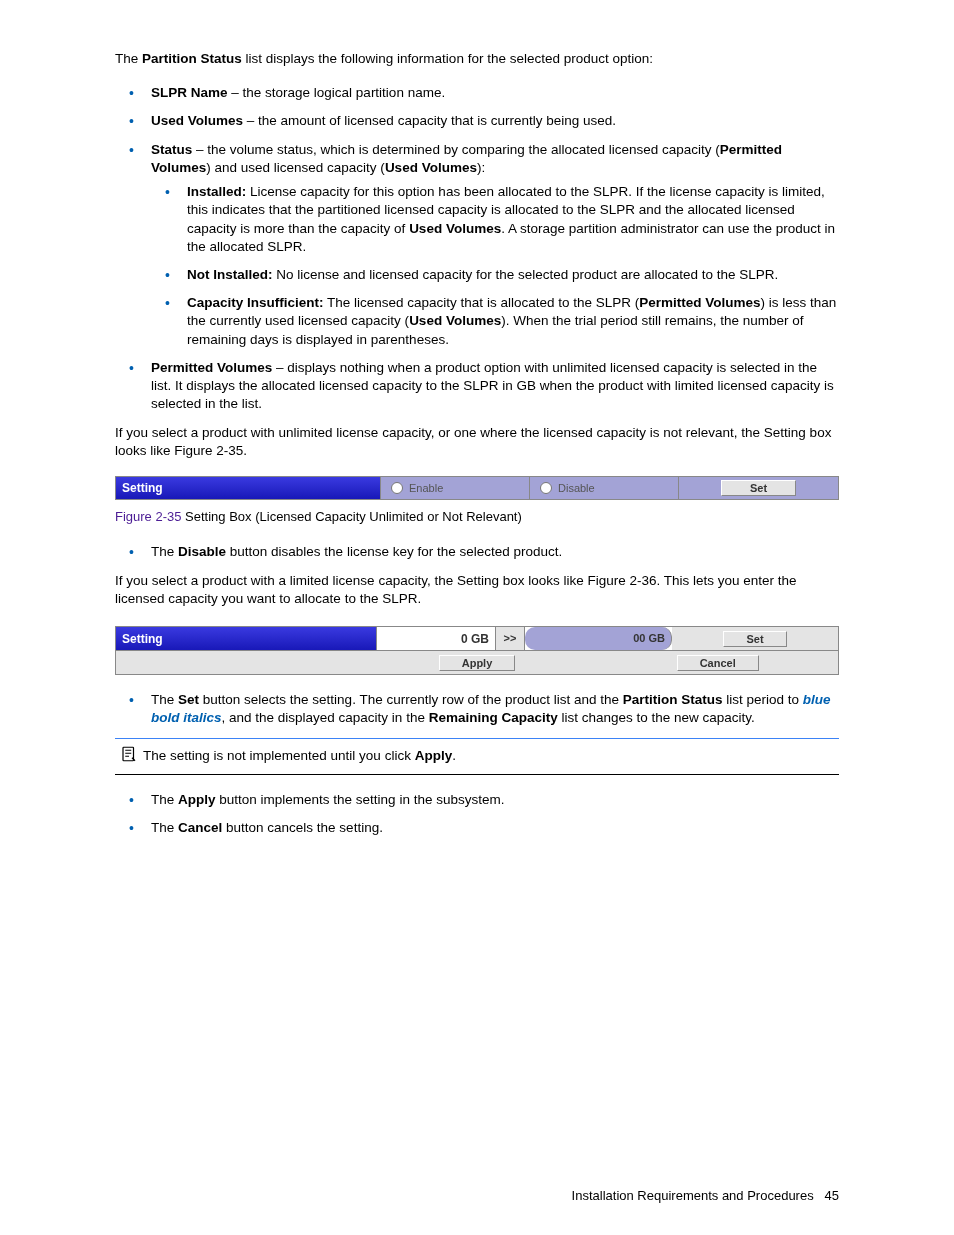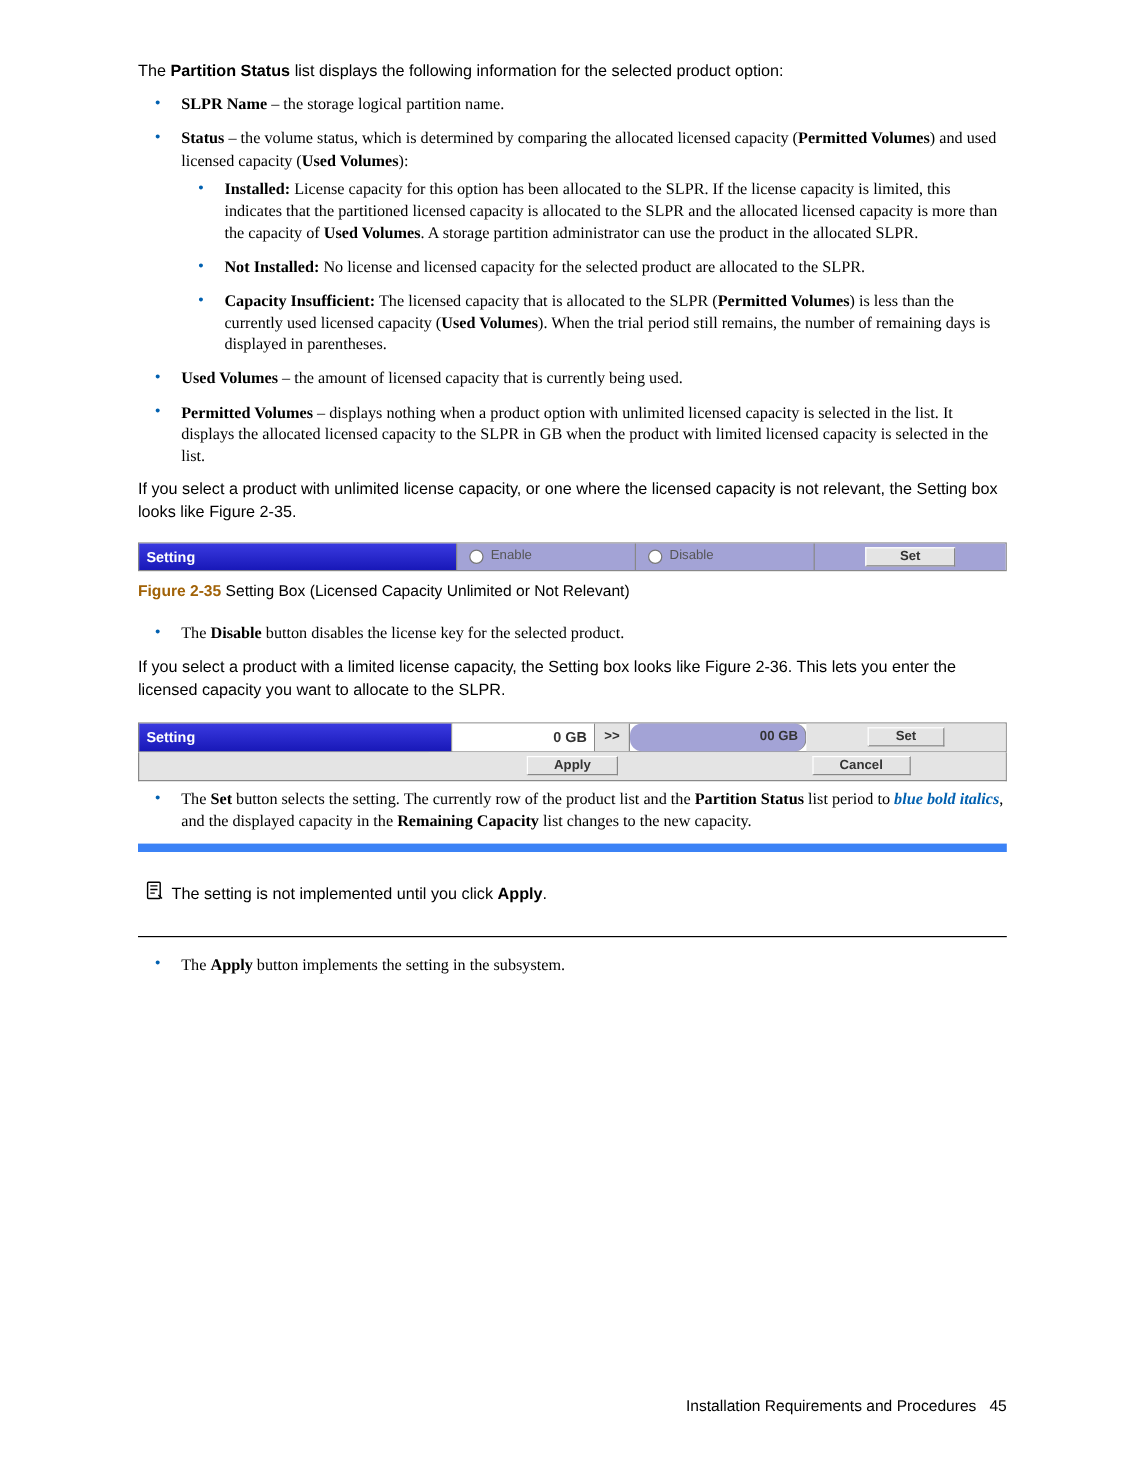--- a/index.html
+++ b/index.html
@@ -8,34 +8,34 @@
     color: #000;
     margin: 0;
     padding: 50px 115px 40px 115px;
     width: 954px;
     box-sizing: border-box;
     line-height: 1.35;
   }
   .content { max-width: 724px; }
   p { margin: 0 0 10px 0; }
   b { font-weight: bold; }
-  ul { list-style: none; padding: 0; margin: 0 0 8px 0; font-family: Liberation Serif, serif; }
+  ul { list-style: none; padding: 0; margin: 16px 0 8px 0; }
   ul.bullet-outer > li { position: relative; padding-left: 36px; margin-bottom: 10px; }
   ul.bullet-outer > li::before {
     content: "•"; position: absolute; left: 14px; top: 0; color: #0060b0; font-size: 14px;
   }
   ul.bullet-inner { margin-top: 6px; }
   ul.bullet-inner > li { position: relative; padding-left: 36px; margin-bottom: 10px; }
   ul.bullet-inner > li::before {
     content: "•"; position: absolute; left: 14px; top: 0; color: #0060b0; font-size: 14px;
   }
   .fig-caption { font-size: 13px; margin: 8px 0 18px 0; }
-  .fig-num { color: #a16207; font-weight: bold; }
+  .fig-num { color: #4c1d95; font-weight: normal; }
   .blue-bold-italic { color: #0060b0; font-weight: bold; font-style: italic; }
-  .note-row { display: flex; align-items: center; border-top: 7px solid #3b82f6; border-bottom: 1px solid #000; padding: 23px 0; margin: 6px 0 14px 0; }
+  .note-row { display: flex; align-items: center; border-top: 1px solid #3b82f6; border-bottom: 1px solid #000; padding: 6px 0; margin: 6px 0 14px 0; }
   .note-row .icon { width: 28px; text-align: center; }
   .note-row .icon svg { width: 18px; height: 18px; }
   .footer { text-align: right; font-size: 13px; margin-top: 350px; }
 
   .setbox1 { border: 1px solid #888; margin: 16px 0 6px 0; }
   .setbox1-row { display: flex; height: 22px; background: #a3a3d6; }
   .setbox1 .lbl {
     width: 258px; background: linear-gradient(#3a3ae0,#1818b8); color: #fff; font-weight: bold;
     font-size: 12px; display: flex; align-items: center; padding-left: 6px; border-right: 1px solid #888;
   }
@@ -81,39 +81,39 @@
 
 <div class="content">
 
 <p>
   <span>The </span><b>Partition Status</b><span> list displays the following information for the selected product option:</span>
 </p>
 
 <ul class="bullet-outer">
   <li>
     <b>SLPR Name</b><span> – the storage logical partition name.</span>
+  </li>
+  <li>
+    <b>Used Volumes</b><span> – the amount of licensed capacity that is currently being used.</span>
   </li>
   <li>
     <b>Status</b><span> – the volume status, which is determined by comparing the allocated licensed capacity (</span><b>Permitted Volumes</b><span>) and used licensed capacity (</span><b>Used Volumes</b><span>):</span>
     <ul class="bullet-inner">
       <li>
         <b>Installed:</b><span> License capacity for this option has been allocated to the SLPR. If the license capacity is limited, this indicates that the partitioned licensed capacity is allocated to the SLPR and the allocated licensed capacity is more than the capacity of </span><b>Used Volumes</b><span>. A storage partition administrator can use the product in the allocated SLPR.</span>
       </li>
       <li>
         <b>Not Installed:</b><span> No license and licensed capacity for the selected product are allocated to the SLPR.</span>
       </li>
       <li>
         <b>Capacity Insufficient:</b><span> The licensed capacity that is allocated to the SLPR (</span><b>Permitted Volumes</b><span>) is less than the currently used licensed capacity (</span><b>Used Volumes</b><span>). When the trial period still remains, the number of remaining days is displayed in parentheses.</span>
       </li>
     </ul>
   </li>
   <li>
-    <b>Used Volumes</b><span> – the amount of licensed capacity that is currently being used.</span>
-  </li>
-  <li>
     <b>Permitted Volumes</b><span> – displays nothing when a product option with unlimited licensed capacity is selected in the list. It displays the allocated licensed capacity to the SLPR in GB when the product with limited licensed capacity is selected in the list.</span>
   </li>
 </ul>
 
 <p>If you select a product with unlimited license capacity, or one where the licensed capacity is not relevant, the Setting box looks like Figure 2-35.</p>
 
 <div class="setbox1">
   <div class="setbox1-row">
     <div class="lbl">Setting</div>
     <div class="opt">
@@ -180,19 +180,22 @@
   </div>
   <div>
     <span>The setting is not implemented until you click </span><b>Apply</b><span>.</span>
   </div>
 </div>
 
 <ul class="bullet-outer">
   <li>
     <span>The </span><b>Apply</b><span> button implements the setting in the subsystem.</span>
   </li>
+  <li>
+    <span>The </span><b>Cancel</b><span> button cancels the setting.</span>
+  </li>
 </ul>
 
 <div class="footer">
   <span>Installation Requirements and Procedures</span>&nbsp;&nbsp;&nbsp;<span>45</span>
 </div>
 
 </div>
 
 </body></html>

